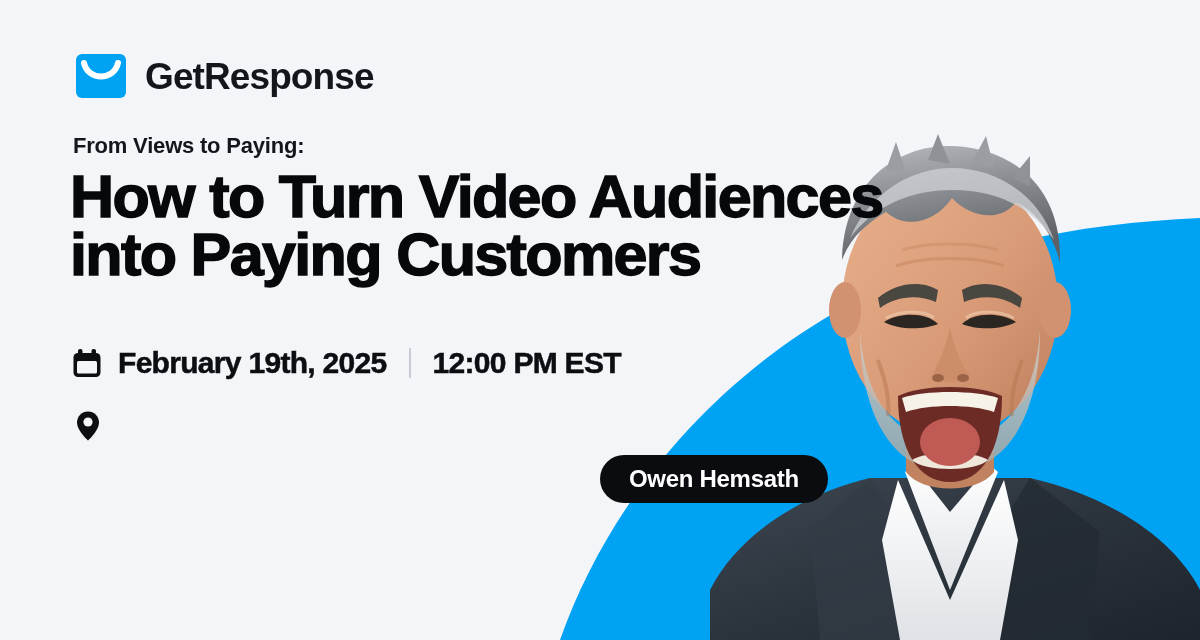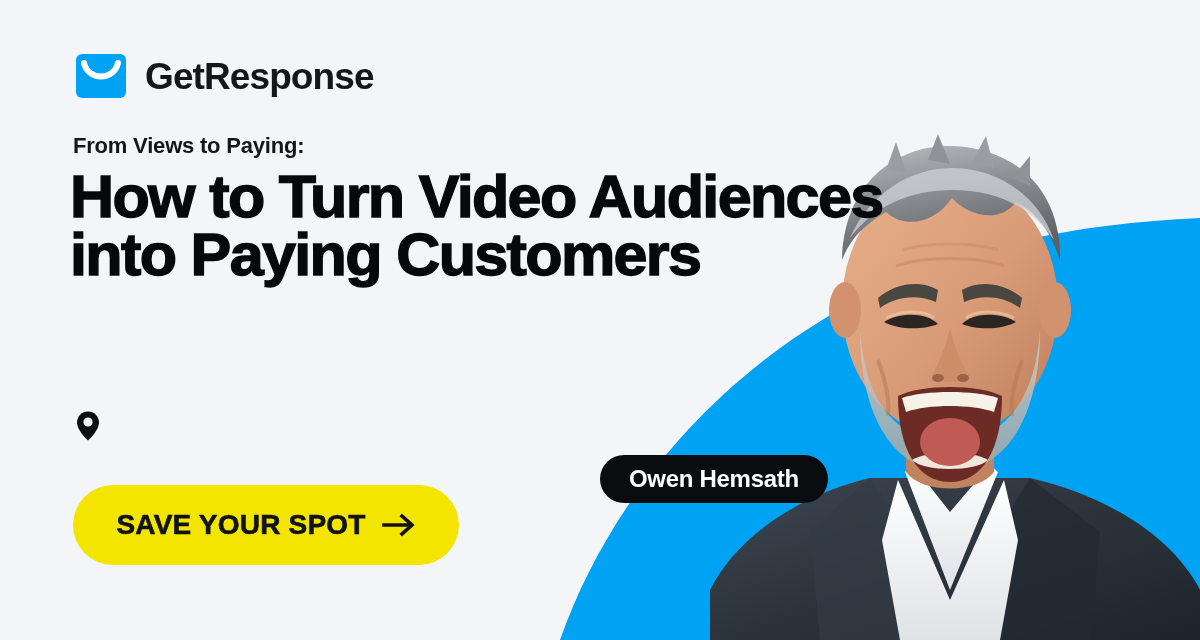--- a/index.html
+++ b/index.html
@@ -265,32 +265,37 @@
     <span class="logo-text">GetResponse</span>
   </div>
 
   <div class="eyebrow">From Views to Paying:</div>
 
   <h1 class="headline">
     <span class="headline-line">How to Turn Video Audiences</span>
     <span class="headline-line">into Paying Customers</span>
   </h1>
 
+  <div class="meta-date">
+    <svg class="meta-icon date-icon" width="30" height="32" viewBox="0 0 30 32" aria-hidden="true">
+      <rect x="6" y="2" width="4.5" height="8" rx="2" fill="#0c0e12"></rect>
+      <rect x="19.5" y="2" width="4.5" height="8" rx="2" fill="#0c0e12"></rect>
+      <rect x="1.5" y="6" width="27" height="24" rx="4.5" fill="#0c0e12"></rect>
+      <rect x="5" y="14" width="20" height="12.5" rx="1.5" fill="#f4f5f9"></rect>
+    </svg>
+    <span class="meta-text">February 19th, 2025</span>
+    <span class="meta-divider"></span>
+    <span class="meta-text">12:00 PM EST</span>
+  </div>
 
   <div class="meta-place">
     <svg class="meta-icon pin-icon" width="24" height="32" viewBox="0 0 24 32" aria-hidden="true">
       <path d="M 12 1.5 C 5.9 1.5 1 6.4 1 12.5 C 1 20.5 12 30.5 12 30.5 C 12 30.5 23 20.5 23 12.5 C 23 6.4 18.1 1.5 12 1.5 Z" fill="#0c0e12"></path>
       <circle cx="12" cy="12" r="4.6" fill="#f4f5f9"></circle>
     </svg>
   </div>
 
-  <button class="cta">
-    <span class="cta-label">SAVE YOUR SPOT</span>
-    <svg class="cta-arrow" width="34" height="24" viewBox="0 0 34 24" aria-hidden="true">
-      <path d="M 2 12 L 29 12 M 20 3 L 30 12 L 20 21" fill="none" stroke="#111317" stroke-width="3.6" stroke-linecap="square" stroke-linejoin="miter"></path>
-    </svg>
-  </button>
 
   <div class="speaker-badge">
     <span class="speaker-name">Owen Hemsath</span>
   </div>
 
 </div>
 
 </body></html>

